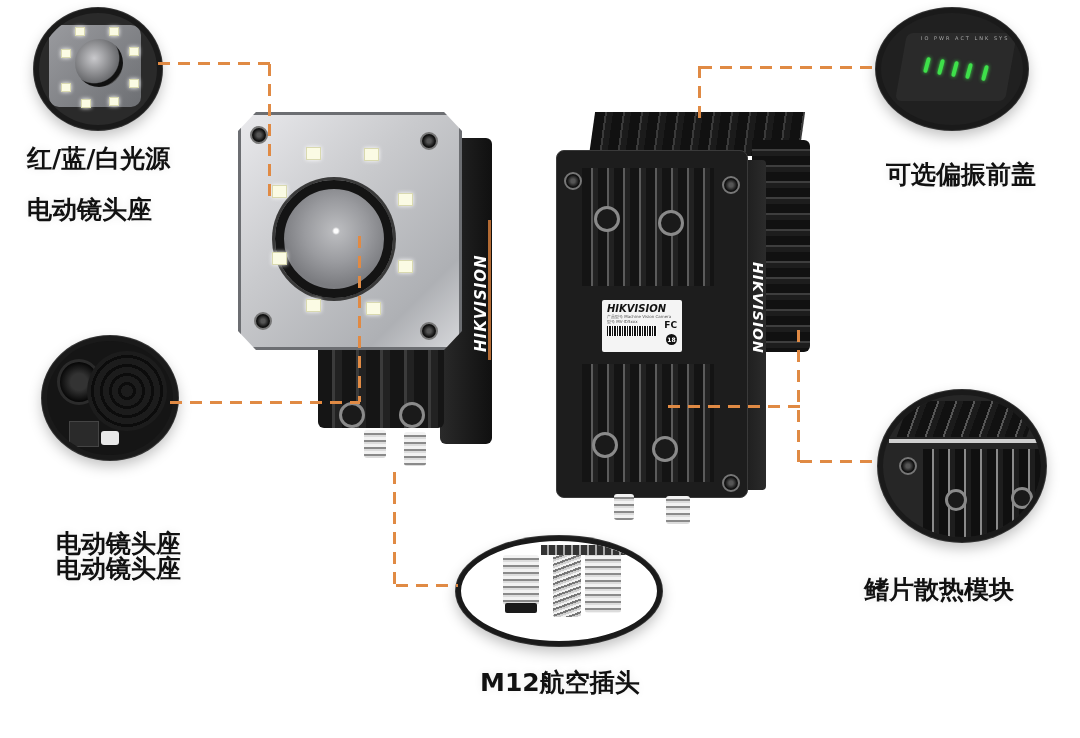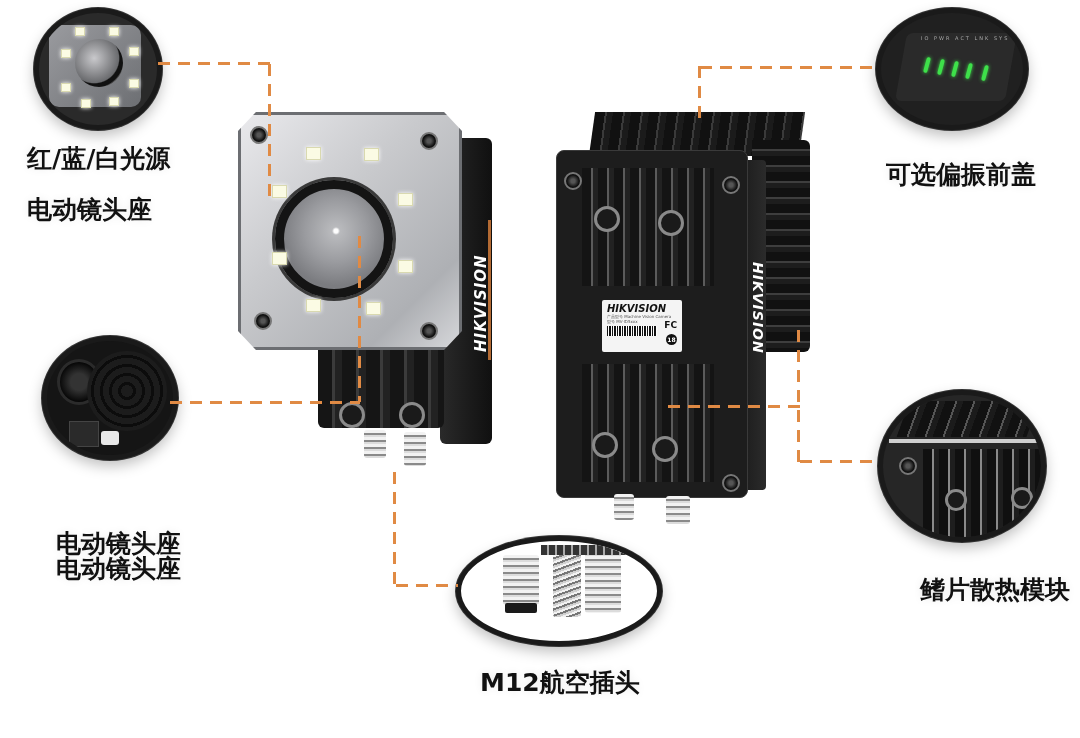--- a/index.html
+++ b/index.html
@@ -139,21 +139,21 @@
 <div class="label" style="left:886px;top:162px;">可选偏振前盖</div>
 
 <div class="callout" style="left:878px;top:390px;width:158px;height:142px;background:#262626;">
   <div class="fins" style="left:20px;top:6px;width:130px;height:36px;transform:skewX(-20deg);background:repeating-linear-gradient(90deg,#111 0 10px,#555 10px 12px,#1b1b1b 12px 18px);"></div>
   <div class="abs" style="left:6px;top:44px;width:150px;height:4px;background:#cfcfcf;"></div>
   <div class="fins" style="left:40px;top:54px;width:120px;height:90px;background:repeating-linear-gradient(90deg,#101010 0 9px,#8a8a8a 9px 11px,#1e1e1e 11px 16px);"></div>
   <div class="ring" style="left:62px;top:94px;width:16px;height:16px;"></div>
   <div class="ring" style="left:128px;top:92px;width:16px;height:16px;"></div>
   <div class="screw" style="left:16px;top:62px;"></div>
 </div>
-<div class="label" style="left:920px;top:577px;">鳍片散热模块</div>
+<div class="label" style="left:864px;top:577px;">鳍片散热模块</div>
 
 <div class="callout" style="left:456px;top:536px;width:196px;height:100px;background:#ffffff;">
   <div class="connector" style="left:42px;top:14px;width:36px;height:50px;"></div>
   <div class="abs" style="left:44px;top:62px;width:32px;height:10px;background:#1a1a1a;border-radius:2px;"></div>
   <div class="connector" style="left:92px;top:8px;width:28px;height:68px;background:repeating-linear-gradient(160deg,#f2f2f2 0 2px,#777 2px 4px,#d0d0d0 4px 6px);"></div>
   <div class="connector" style="left:124px;top:8px;width:36px;height:64px;"></div>
   <div class="abs" style="left:80px;top:4px;width:100px;height:10px;background:repeating-linear-gradient(90deg,#333 0 6px,#aaa 6px 8px);"></div>
 </div>
 <div class="label" style="left:480px;top:670px;">M12航空插头</div>
 

